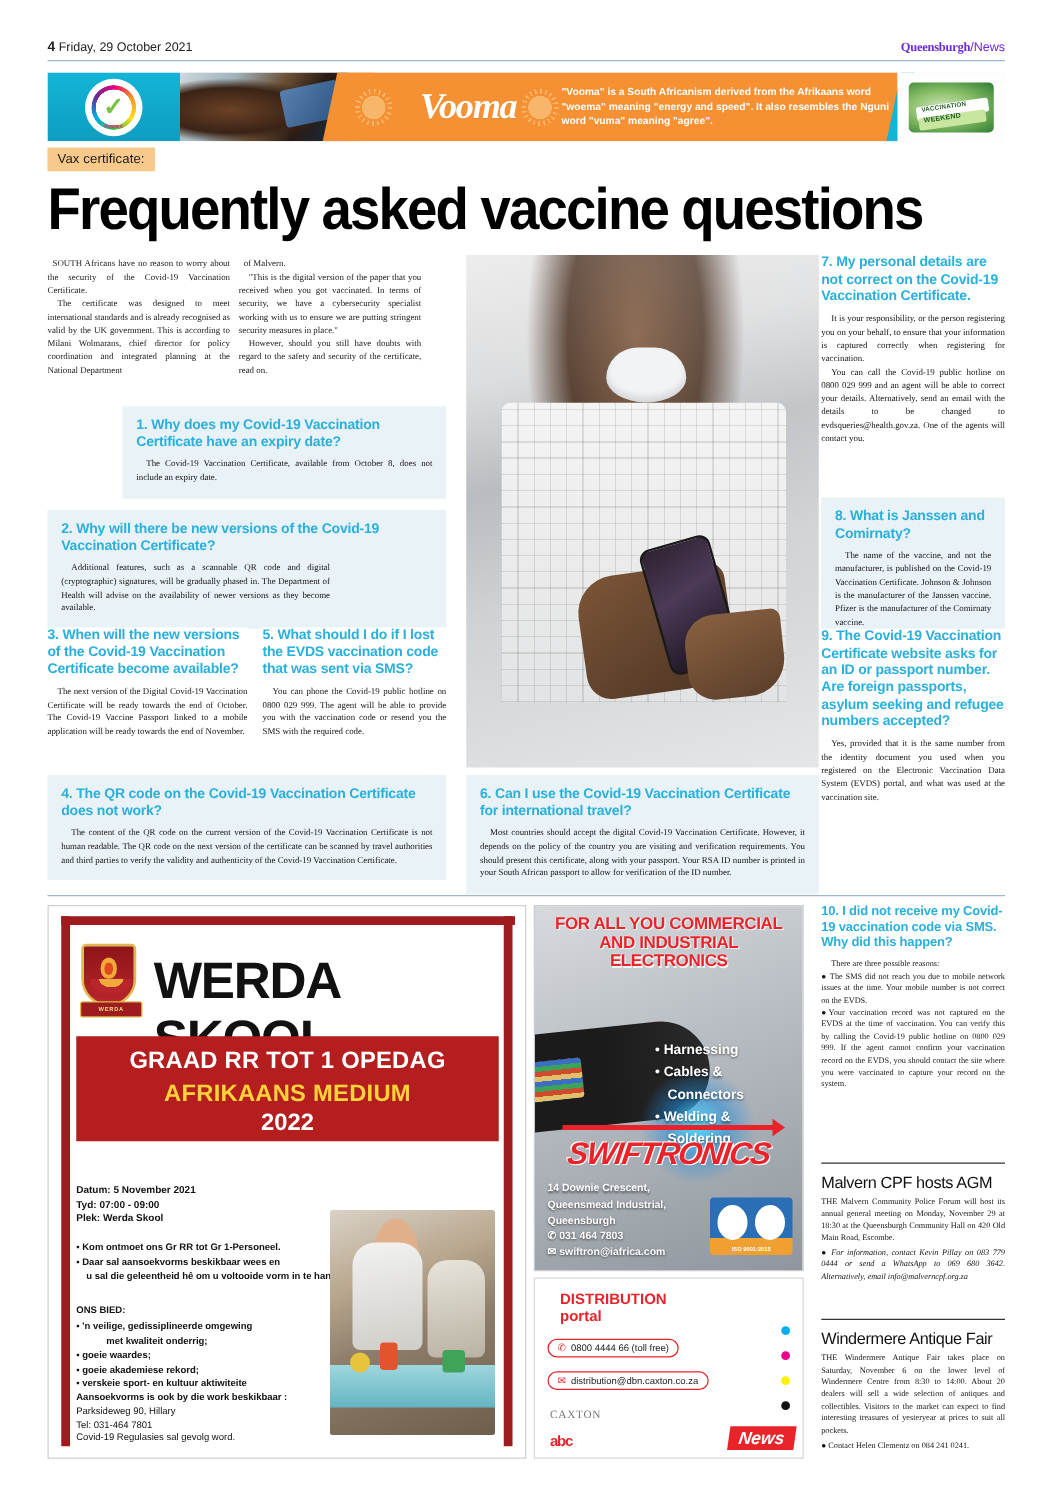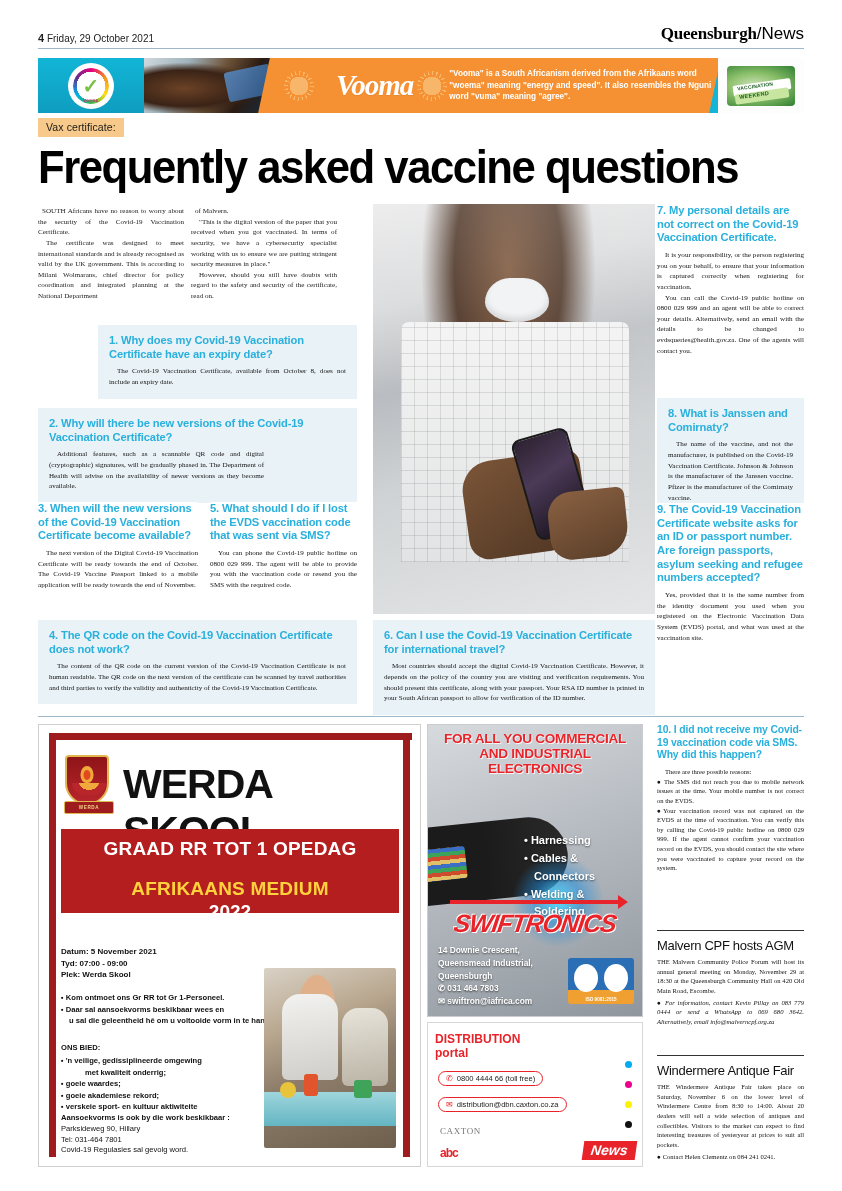--- a/index.html
+++ b/index.html
@@ -12,21 +12,21 @@
   }
   .page { position:relative; width:842px; height:1191px; padding:0; }
 
   
   .masthead {
     position:absolute; left:38px; top:22px; width:766px; height:22px;
     display:flex; align-items:flex-end; justify-content:space-between;
   }
   .folio { font-size:10px; color:#222; letter-spacing:0; }
   .folio .pg { font-weight:bold; font-size:11px; }
-  .pub { font-size:17px; color:#000000; }
+  .pub { font-size:10px; color:#6d28d9; }
   .pub .bold { font-family:"Liberation Serif", serif; font-weight:bold; letter-spacing:-0.2px; }
   .pub .light { font-family:"Liberation Sans", sans-serif; font-weight:400; }
   .rule-top { position:absolute; left:38px; top:48px; width:766px; height:1px; background:#9fb8c9; }
 
   
   .banner {
     position:absolute; left:38px; top:58px; width:766px; height:55px;
     display:flex; overflow:hidden; background:#f4f4f4;
   }
   .banner-logo {
@@ -263,21 +263,21 @@
   }
   .werda-title {
     position:absolute; left:84px; top:36px;
     font-weight:bold; font-size:41px; color:#111; letter-spacing:-1px;
   }
   .werda-redbox {
     position:absolute; left:22px; top:104px; width:338px; height:84px; background:#b51e1f;
     text-align:center; padding-top:9px;
   }
   .werda-redbox .l1 { color:#ffffff; font-weight:bold; font-size:19px; letter-spacing:.2px; }
-  .werda-redbox .l2 { color:#ffd23b; font-weight:bold; font-size:19px; letter-spacing:.2px; margin-top:18px;}
+  .werda-redbox .l2 { color:#ffd23b; font-weight:bold; font-size:19px; letter-spacing:.2px; margin-top:5px;}
   .werda-redbox .l3 { color:#ffffff; font-weight:bold; font-size:19px; margin-top:1px; }
   .werda-slogan {
     position:absolute; left:22px; top:198px; width:300px;
     font-style:italic; font-weight:bold; font-size:12.5px; color:#111; letter-spacing:-0.2px;
   }
   .werda-det { position:absolute; left:22px; top:222px; width:250px; font-size:8px; color:#111; }
   .werda-det .line { font-weight:bold; margin-bottom:2.5px; }
   .werda-bullets { position:absolute; left:22px; top:268px; width:290px; font-size:7.6px; color:#111; font-weight:bold; }
   .werda-bullets .b { margin-bottom:2.5px; }
   .werda-bullets .sub { margin-left:8px; }
@@ -368,21 +368,21 @@
   .iso-badge .t { position:absolute; bottom:2px; width:100%; text-align:center; font-size:4.6px; color:#fff; font-weight:bold; }
   .iso-badge .c1 { position:absolute; left:6px; top:6px; width:24px;height:28px;background:#fff;border-radius:50%; }
   .iso-badge .c2 { position:absolute; right:6px; top:6px; width:24px;height:28px;background:#fff;border-radius:50%; }
 
   
   .ad-dist {
     position:absolute; left:427px; top:1022px; width:216px; height:145px;
     background:#ffffff; border:1px solid #d7d7d7; overflow:hidden;
   }
   .dist-title {
-    position:absolute; left:7px; top:10px; color:#e8242a; font-weight:bold; font-size:12px; line-height:1.15;
+    position:absolute; left:20px; top:10px; color:#e8242a; font-weight:bold; font-size:12px; line-height:1.15;
   }
   .dist-row { position:absolute; left:10px; display:flex; align-items:center; gap:5px; font-size:7.6px; color:#222; }
   .pill { display:inline-flex; align-items:center; gap:4px; border:1px solid #e8242a; border-radius:9px; padding:2px 7px; }
   .pill .ic { color:#e8242a; font-size:8px; }
   .caxton {
     position:absolute; left:12px; bottom:8px; font-family:"Liberation Serif",serif;
     font-size:9px; color:#777; letter-spacing:.6px;
   }
   .abc-logo {
     position:absolute; left:12px; bottom:6px; font-weight:bold; font-size:12px; color:#e8242a; letter-spacing:-1px;

